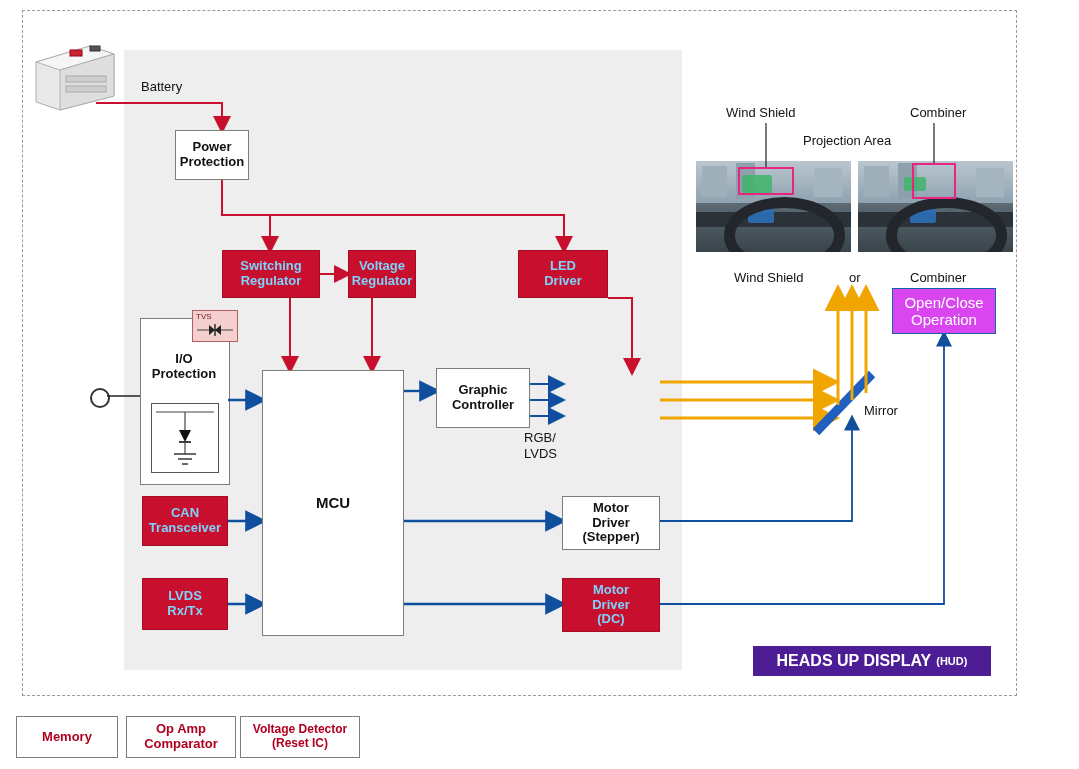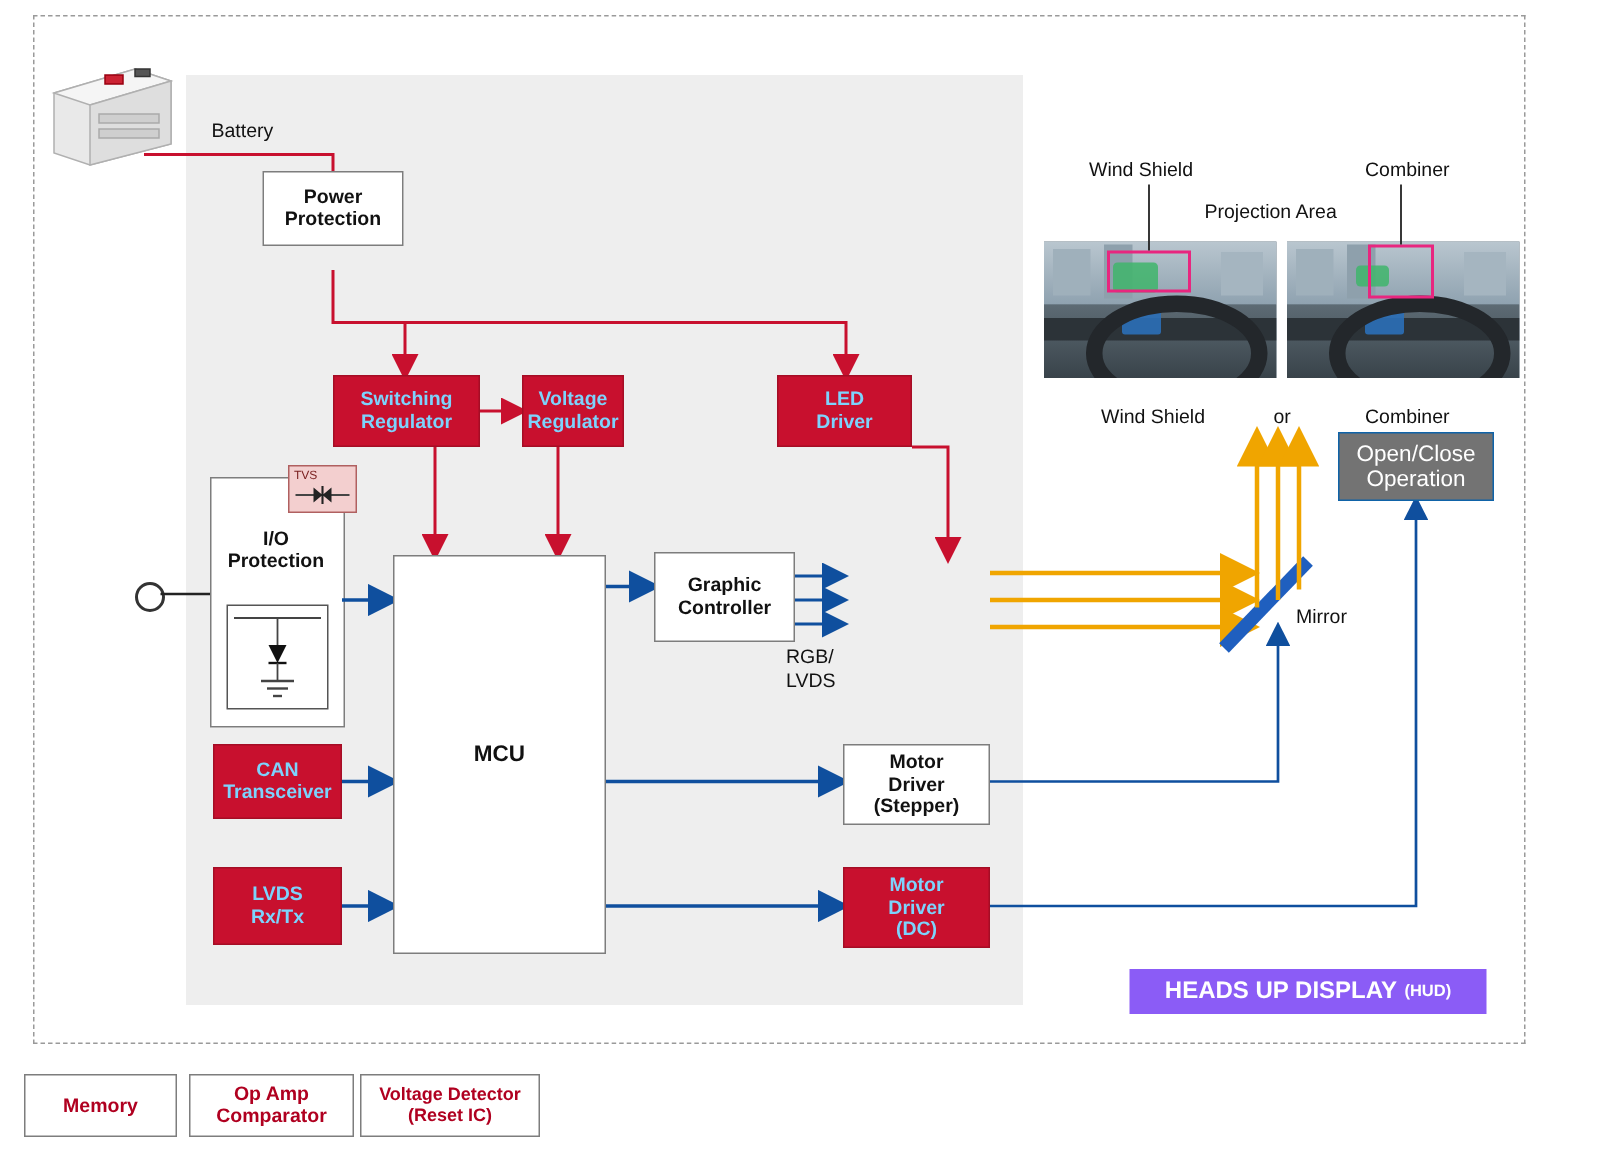--- a/index.html
+++ b/index.html
@@ -26,21 +26,21 @@
 
   
   .blk{
     position:absolute;box-sizing:border-box;
     display:flex;align-items:center;justify-content:center;
     text-align:center;line-height:1.15;
     font-weight:bold;font-size:13px;
   }
   .blk-red{background:#c8102e;color:#7dd3fc;border:1px solid #a50d25;}
   .blk-white{background:#ffffff;color:#111111;border:1px solid #7d7d7d;}
-  .blk-blue{background:#737373;color:#ffffff;border:1px solid #0f63a8;font-weight:normal;font-size:15px;}
+  .blk-blue{background:#d946ef;color:#ffffff;border:1px solid #0f63a8;font-weight:normal;font-size:15px;}
 
   .lbl{position:absolute;font-size:13px;color:#111;}
 
   
   .battery{position:absolute;left:30px;top:40px;width:88px;height:72px;}
   
   .io-box{position:absolute;left:140px;top:318px;width:88px;height:165px;background:#fff;border:1px solid #7d7d7d;}
   .io-sch{position:absolute;left:151px;top:403px;width:66px;height:68px;border:1px solid #555;background:#fff;}
   .tvs{position:absolute;left:192px;top:310px;width:44px;height:30px;background:#f3cfcf;border:1px solid #b06060;}
   .tvs-t{position:absolute;left:196px;top:312px;font-size:8px;color:#7a2020;}
@@ -60,21 +60,21 @@
   .photo .hud{position:absolute;width:30px;height:20px;background:#3fb56b;opacity:.85;border-radius:3px;}
   .photo .hud2{position:absolute;width:26px;height:16px;background:#2b6fb8;opacity:.9;border-radius:2px;}
   .pink-box{position:absolute;border:2px solid #e8267f;box-sizing:border-box;}
 
   
   svg.layer{position:absolute;left:0;top:0;width:1079px;height:769px;pointer-events:none;}
 
   
   .hud-banner{
     position:absolute;left:753px;top:646px;width:238px;height:30px;
-    background:#8b5cf6;color:#ffffff;display:flex;align-items:center;justify-content:center;
+    background:#4c1d95;color:#ffffff;display:flex;align-items:center;justify-content:center;
     font-weight:bold;font-size:16px;
   }
   .hud-banner .sub{font-size:11px;font-weight:bold;margin-left:5px;}
 
   
   .legend-item{
     position:absolute;box-sizing:border-box;
     background:#ffffff;border:1px solid #7d7d7d;color:#b00020;
     font-weight:bold;display:flex;align-items:center;justify-content:center;
     text-align:center;line-height:1.15;
@@ -209,21 +209,21 @@
     <path d="M866,393 L866,290" stroke="#f0a500" stroke-width="3" fill="none" marker-end="url(#ar-yellow)"></path>
 
     <path d="M660,521 L852,521 L852,418" stroke="#0f4f9e" stroke-width="1.8" fill="none" marker-end="url(#ar-blue)"></path>
 
     <path d="M660,604 L944,604 L944,334" stroke="#0f4f9e" stroke-width="1.8" fill="none" marker-end="url(#ar-blue)"></path>
 
     <path d="M766,123 L766,167" stroke="#222" stroke-width="1.2" fill="none"></path>
     <path d="M934,123 L934,163" stroke="#222" stroke-width="1.2" fill="none"></path>
   </svg>
 
-  <div class="blk blk-white" style="left:175px;top:114px;width:94px;height:50px;white-space:pre-line;">Power
+  <div class="blk blk-white" style="left:175px;top:130px;width:74px;height:50px;white-space:pre-line;">Power
 Protection</div>
 
   <div class="blk blk-red" style="left:222px;top:250px;width:98px;height:48px;white-space:pre-line;">Switching
 Regulator</div>
 
   <div class="blk blk-red" style="left:348px;top:250px;width:68px;height:48px;white-space:pre-line;">Voltage
 Regulator</div>
 
   <div class="blk blk-red" style="left:518px;top:250px;width:90px;height:48px;white-space:pre-line;">LED
 Driver</div>

